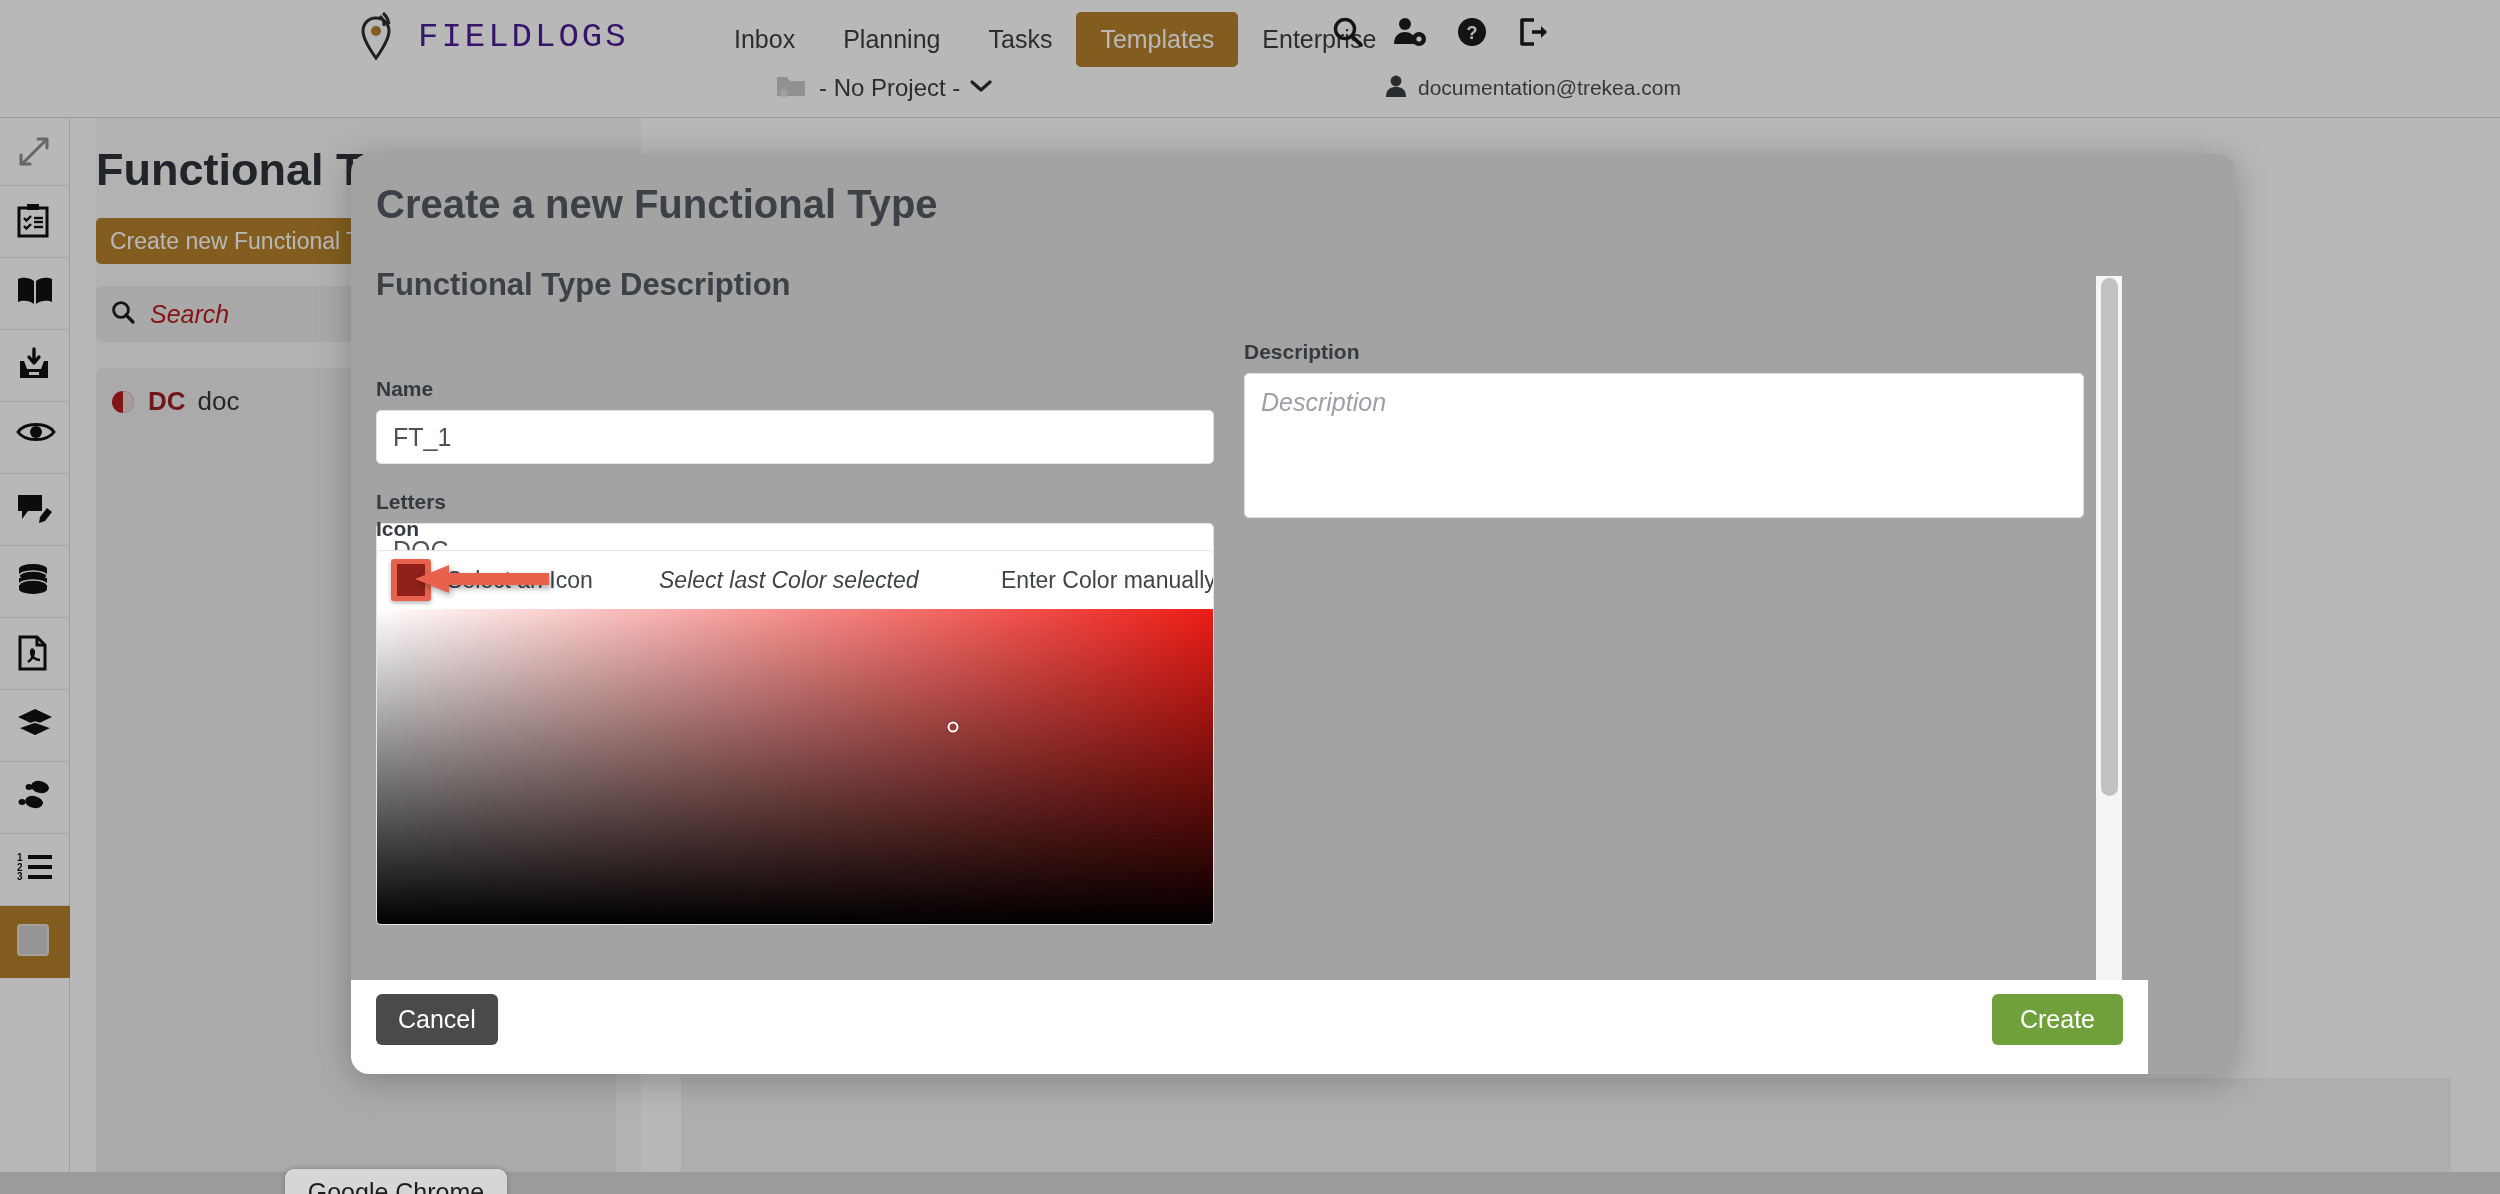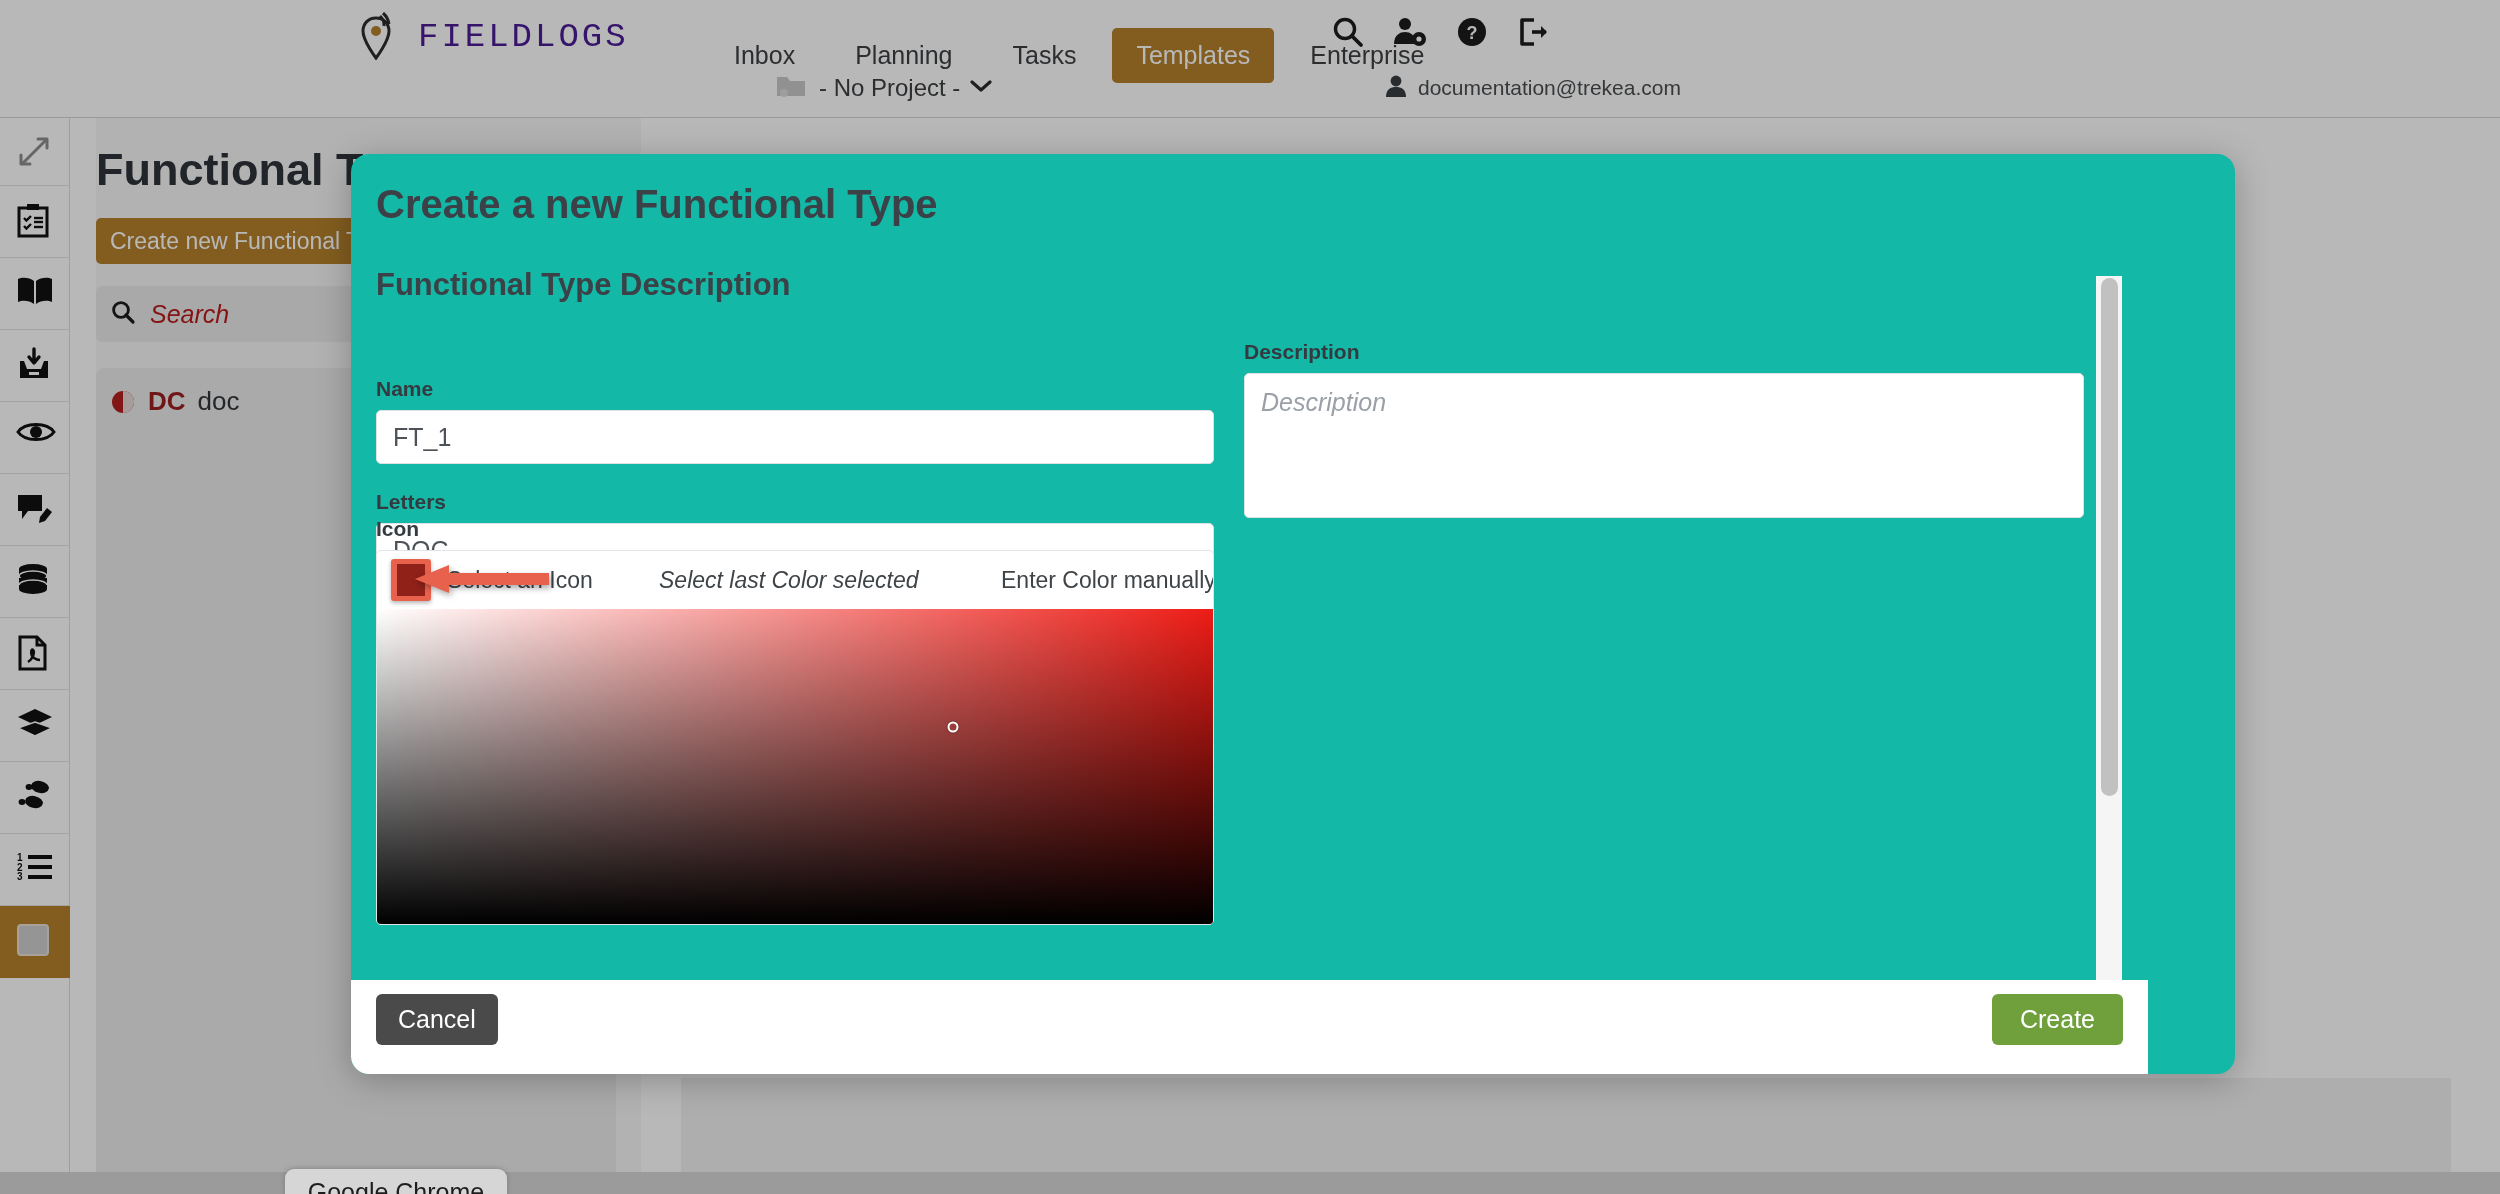--- a/index.html
+++ b/index.html
@@ -26,22 +26,22 @@
     position: absolute; left: 360px; top: 12px;
     display: flex; align-items: center; gap: 14px;
   }
   .brand-logo { width: 44px; height: 50px; position: relative; }
   .brand-text {
     font-size: 34px; letter-spacing: 3px; color: #4c1d95;
     font-weight: 300; font-family: Liberation Mono, monospace;
   }
 
   .mainnav {
-    position: absolute; left: 710px; top: 28px;
-    display: flex; align-items: center; gap: 12px;
+    position: absolute; left: 710px; top: 12px;
+    display: flex; align-items: center; gap: 0px;
   }
   .navlink {
     font-size: 25px; color: #3c3f42; padding: 13px 24px;
     text-decoration: none; white-space: nowrap;
   }
   .navlink.active {
     background: #b5812c; color: #ffffff; border-radius: 5px;
   }
 
   .iconbar {
@@ -125,21 +125,21 @@
   
   .dim {
     position: absolute; inset: 0;
     background: rgba(0,0,0,0.28);
   }
 
   
   .modal {
     position: absolute; left: 351px; top: 154px;
     width: 1884px; height: 920px;
-    background: #14b8a6; border-radius: 18px;
+    background: #a3a3a3; border-radius: 18px;
     box-shadow: 0 6px 34px rgba(0,0,0,0.25);
     overflow: hidden;
   }
   .modal-title {
     position: absolute; left: 25px; top: 28px;
     font-size: 40px; font-weight: bold; color: #3b4146;
   }
   .section-title {
     position: absolute; left: 25px; top: 113px;
     font-size: 31px; font-weight: bold; color: #3b4146;

